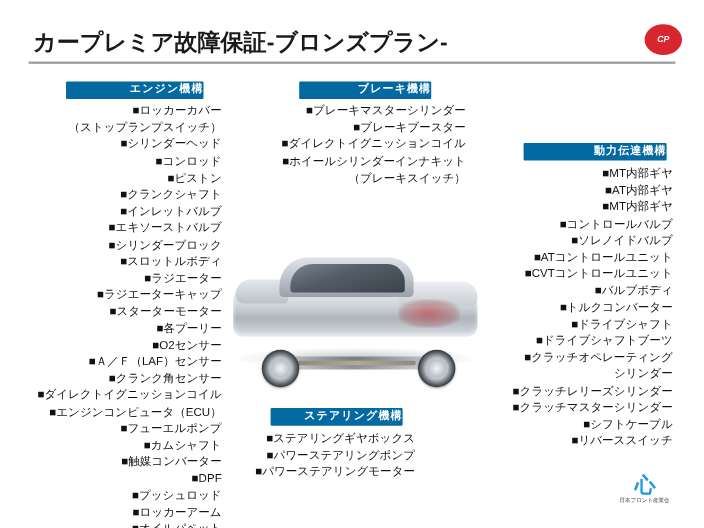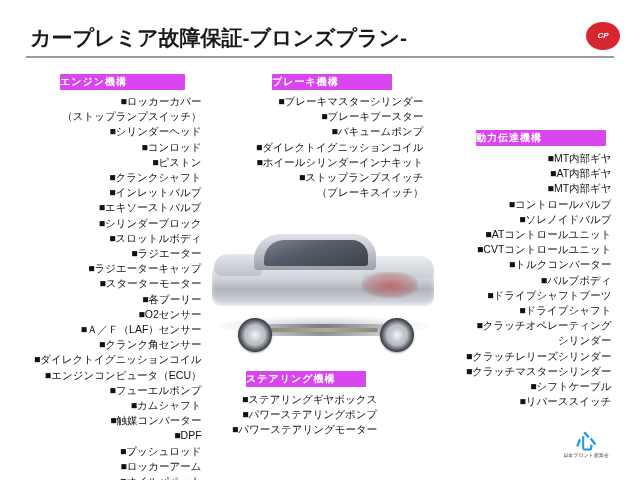--- a/index.html
+++ b/index.html
@@ -63,25 +63,25 @@
     color: #ffffff;
     font-size: 8px;
     text-align: center;
     line-height: 16px;
     font-weight: bold;
     font-style: italic;
   }
   
   .sec-header {
     position: absolute;
-    background: #d946ef;
+    background: #0369a1;
     color: #ffffff;
     font-size: 10px;
     font-weight: bold;
-    text-align: left;
+    text-align: right;
     line-height: 16px;
     height: 16px;
     border-radius: 1px;
     letter-spacing: 1px;
   }
   .sec-list {
     position: absolute;
     font-size: 10.5px;
     color: #111111;
     line-height: 15.2px;
@@ -286,40 +286,38 @@
       <div>■DPF</div>
       <div>■プッシュロッド</div>
       <div>■ロッカーアーム</div>
       <div>■オイルパペット</div>
     </div>
 
   <div class="sec-header" id="brake-header">ブレーキ機構</div>
   <div class="sec-list" id="brake-list">
       <div>■ブレーキマスターシリンダー</div>
       <div>■ブレーキブースター</div>
-      <div>■バキュームポンプ</div>
       <div>■ダイレクトイグニッションコイル</div>
       <div>■ホイールシリンダーインナキット</div>
-      <div>■ストップランプスイッチ</div>
       <div class="indent">（ブレーキスイッチ）</div>
     </div>
 
   <div class="sec-header" id="drive-header">動力伝達機構</div>
   <div class="sec-list" id="drive-list">
       <div>■MT内部ギヤ</div>
       <div>■AT内部ギヤ</div>
       <div>■MT内部ギヤ</div>
       <div>■コントロールバルブ</div>
       <div>■ソレノイドバルブ</div>
       <div>■ATコントロールユニット</div>
       <div>■CVTコントロールユニット</div>
+      <div>■バルブボディ</div>
       <div>■トルクコンバーター</div>
-      <div>■バルブボディ</div>
+      <div>■ドライブシャフト</div>
       <div>■ドライブシャフトブーツ</div>
-      <div>■ドライブシャフト</div>
       <div>■クラッチオペレーティング</div>
       <div class="indent">　シリンダー</div>
       <div>■クラッチレリーズシリンダー</div>
       <div>■クラッチマスターシリンダー</div>
       <div>■シフトケーブル</div>
       <div>■リバーススイッチ</div>
     </div>
 
   <div class="sec-header" id="steer-header">ステアリング機構</div>
   <div class="sec-list" id="steer-list">

